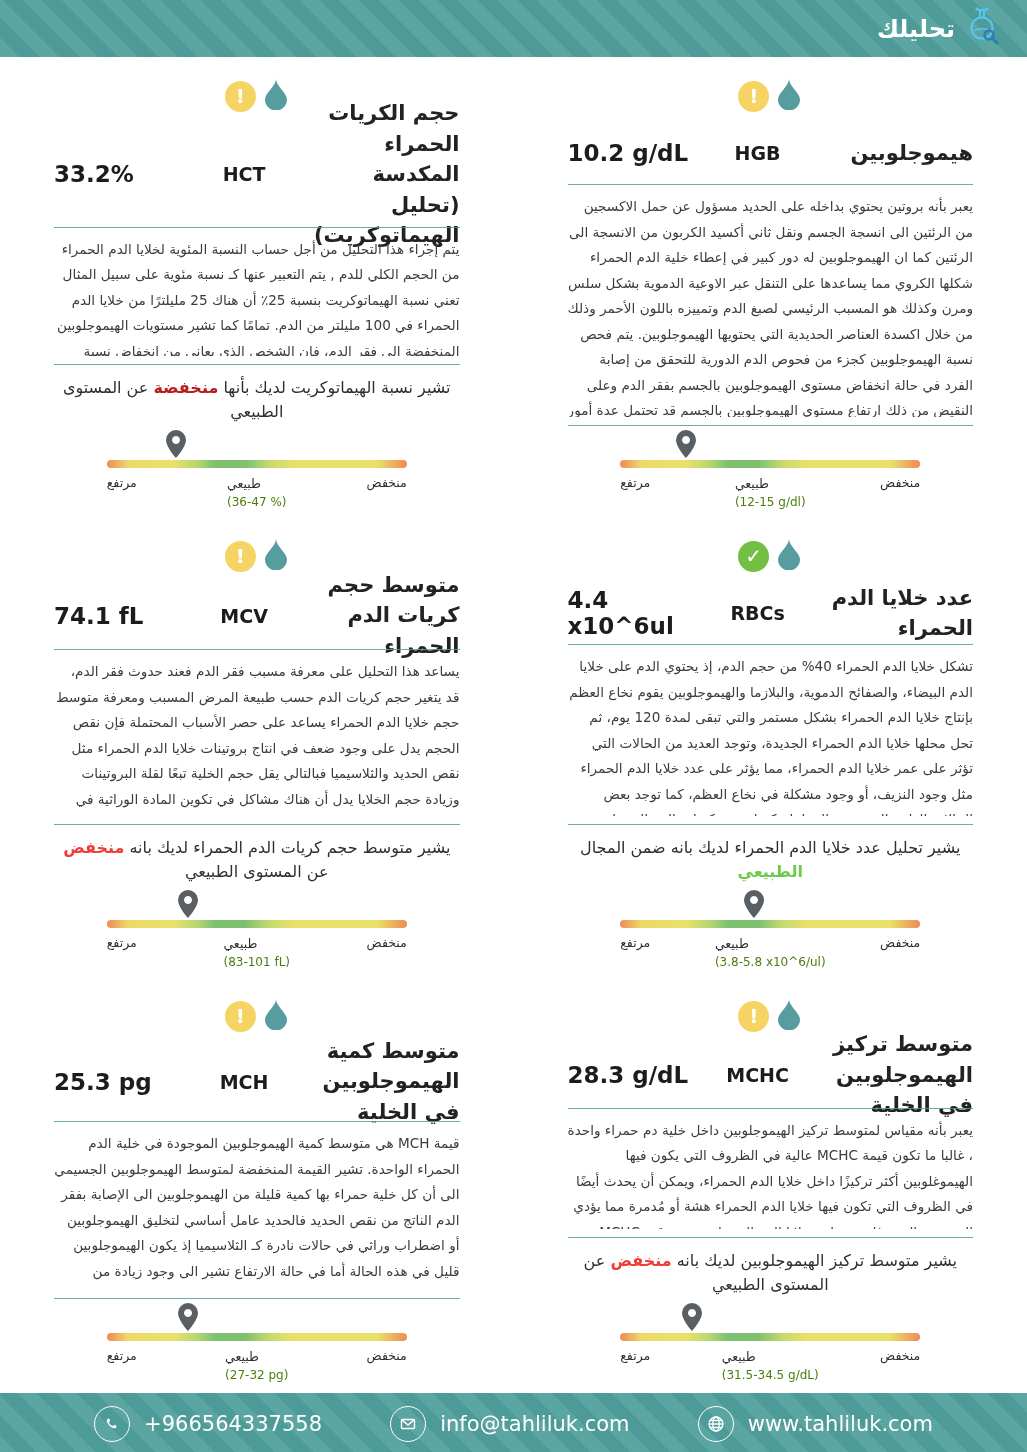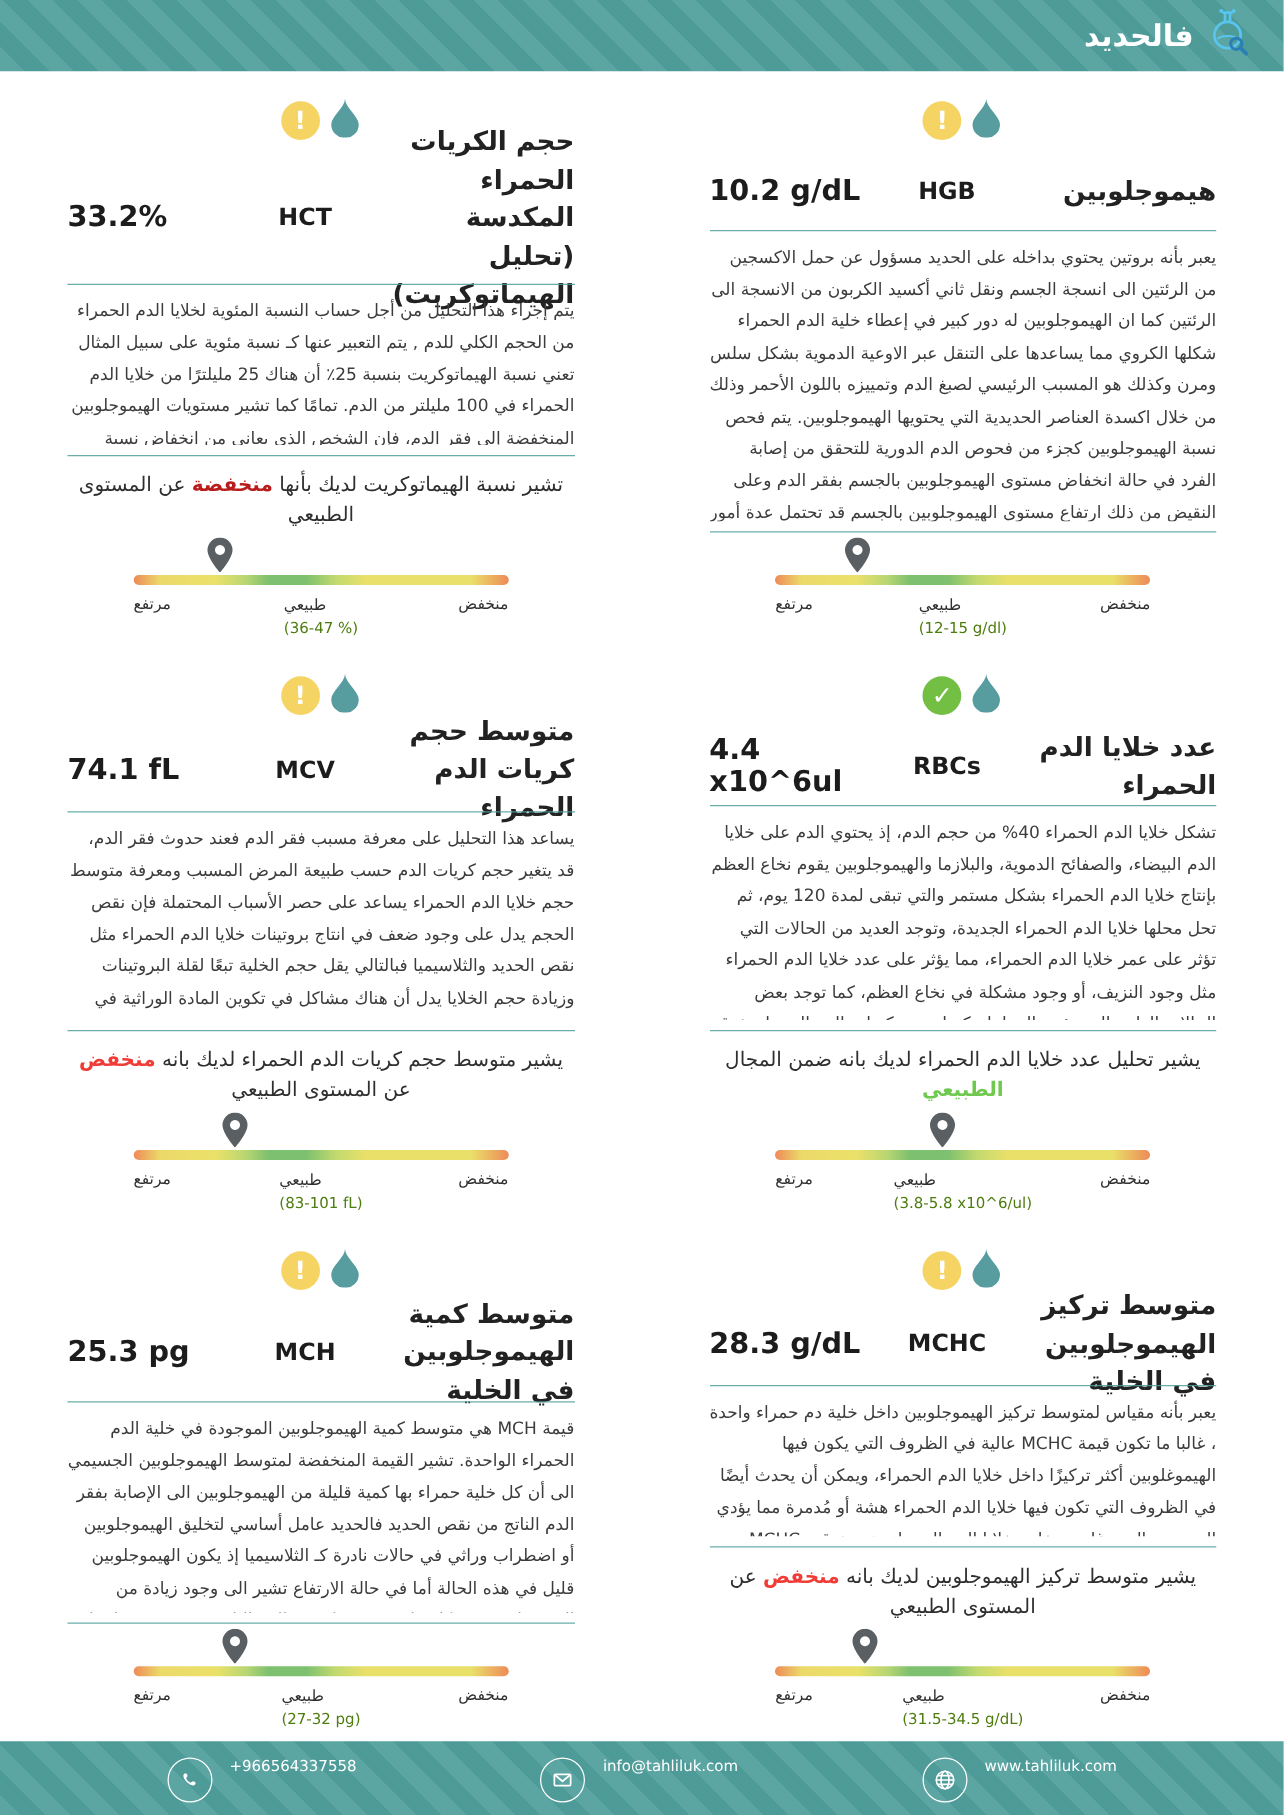--- a/index.html
+++ b/index.html
@@ -57,21 +57,21 @@
       #7dc06f 36%, #7dc06f 46%, #c3da6e 54%, #e9e06a 62%,
       #e9e06a 90%, #ee8a57 100%);
   }
   .labels { position:absolute; top:45px; left:0; right:0; height:44px; font-size:12.5px; color:#2f2f2f; }
   .lab-low  { position:absolute; right:0; top:2px; }
   .lab-high { position:absolute; left:0; top:2px; }
   .lab-normal { position:absolute; left:50%; transform:translateX(-50%); text-align:left; top:2px; line-height:1.45; }
   .lab-normal .range { direction:ltr; unicode-bidi:embed; font-size:12px; color:#4d7c0f; }
   
   .footer-banner { height:62px; direction:ltr; justify-content:space-around; padding:0 60px; }
-  .contact { display:flex; align-items:flex-start; gap:14px; color:#ffffff; font-size:12px; }
+  .contact { display:flex; align-items:center; gap:14px; color:#ffffff; font-size:21px; }
   .contact .txt { direction:ltr; }
   .icon-circle { width:36px; height:36px; border:1.6px solid #ffffff; border-radius:50%;
     display:flex; align-items:center; justify-content:center; }
 </style>
 </head>
 <body>
 
 <header class="banner header-banner">
   <div class="brand-wrap">
     <span>
@@ -81,21 +81,21 @@
           <path d="M15 4 v6 M19 4 v6"></path>
           <circle cx="17" cy="21" r="10.5"></circle>
           <path d="M9 24 c3-3 13-3 16 0" stroke-width="1.6"></path>
         </g>
         <circle cx="24" cy="28" r="4.5" fill="none" stroke="#2a7fb5" stroke-width="2.4"></circle>
         <path d="M27.5 31.5 L32 36" stroke="#2a7fb5" stroke-width="3" stroke-linecap="round"></path>
         <circle cx="12" cy="1.8" r="1.6" fill="#59c5ee"></circle>
         <circle cx="22" cy="1.8" r="1.6" fill="#59c5ee"></circle>
       </svg>
     </span>
-    <span class="brand-text">فالحديد</span>
+    <span class="brand-text">تحليلك</span>
   </div>
 </header>
 
 <main class="grid">
 
   <section class="card">
     <div class="icons">
       <span>
         <svg width="26" height="32" viewBox="0 0 26 32">
             <path d="M13 1 C13 8 2 15 2 21.5 a11 11 0 0 0 22 0 C24 15 13 8 13 1 Z" fill="#579da0"></path>

